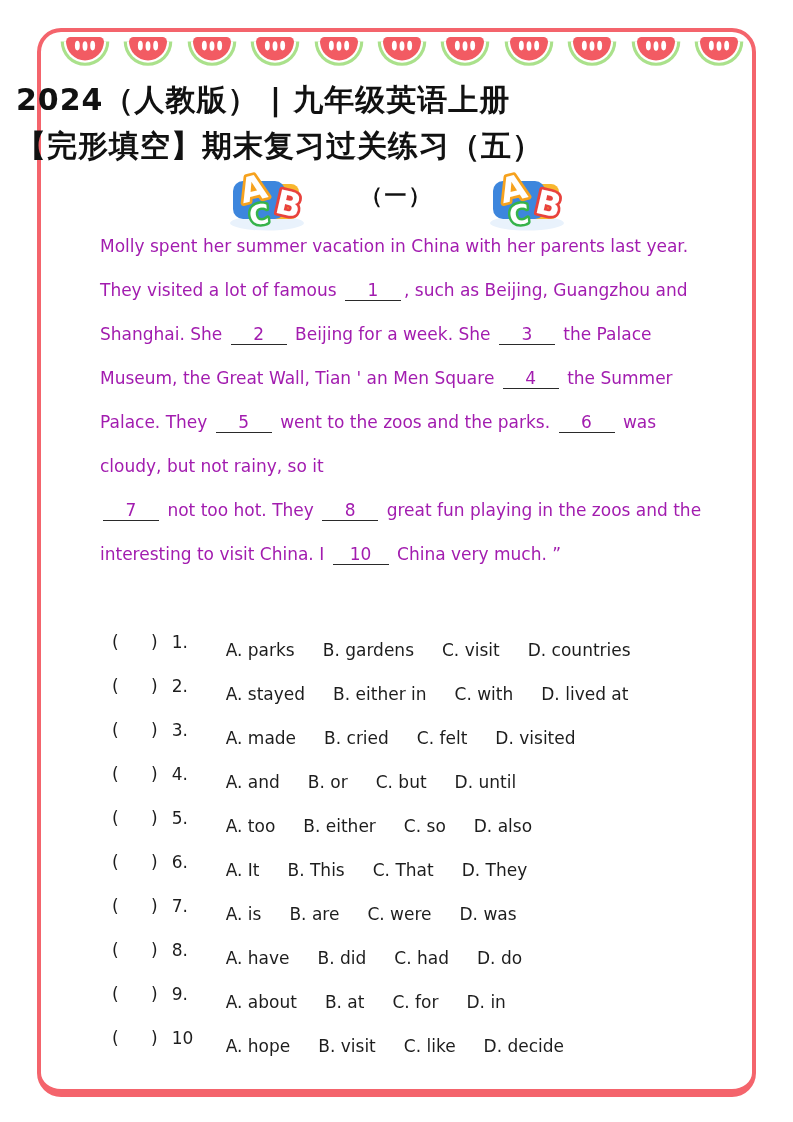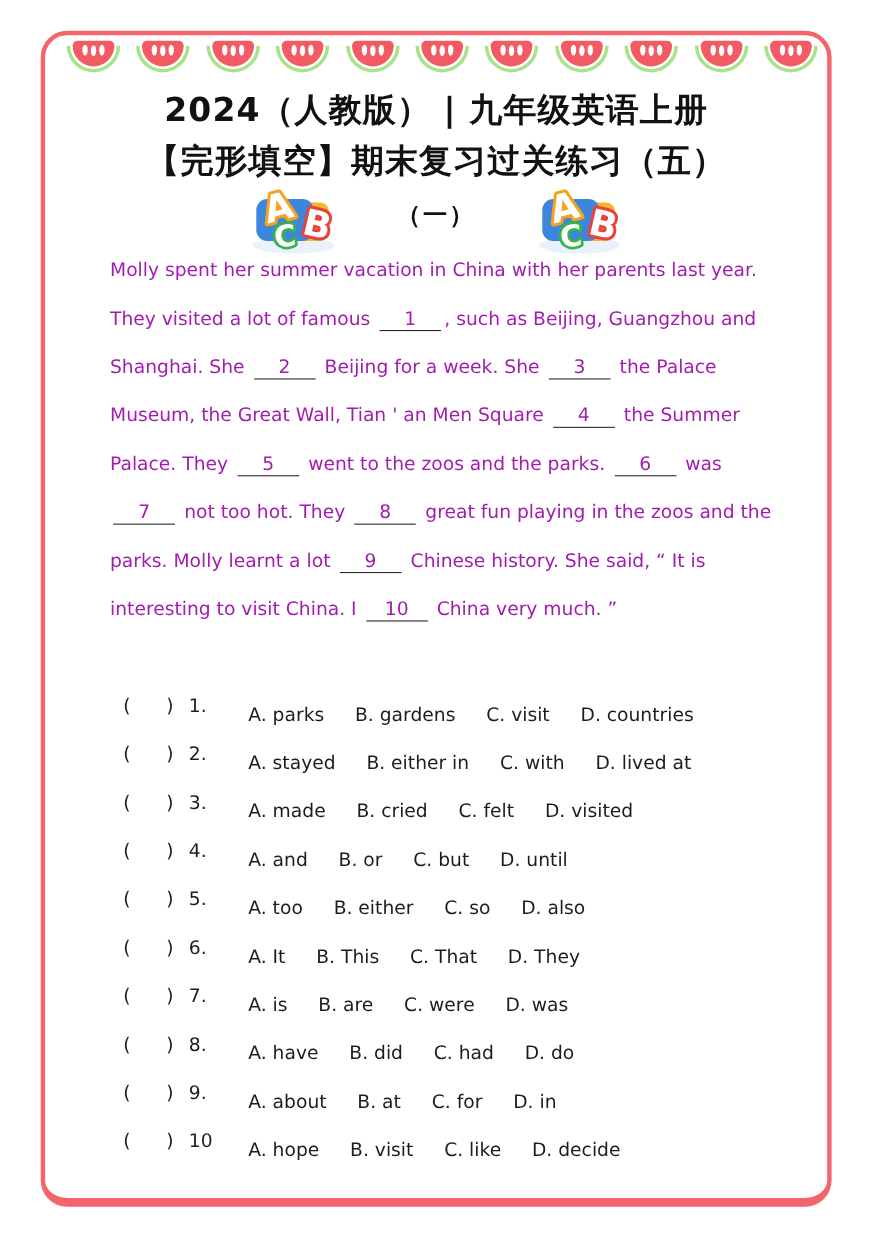--- a/index.html
+++ b/index.html
@@ -18,23 +18,24 @@
     pointer-events:none;
   }
   
   .melon-row{
     position:absolute;left:58px;top:31px;width:688px;
     display:flex;justify-content:space-between;
   }
   .melon-row svg{width:54px;height:48px;display:block;}
   
   .title1,.title2{
-    position:absolute;left:0;right:0;text-align:center;
+    position:absolute;left:0;right:0;
     font-weight:900;font-size:30px;letter-spacing:1px;color:#111;
     white-space:nowrap;
+    padding-left:16px;
   }
   .title1{top:80px;}
   .title2{top:126px;}
   
   .icon-row{
     position:absolute;left:0;right:0;top:160px;
     display:flex;justify-content:center;align-items:center;gap:52px;
   }
   .icon-row svg{width:84px;height:72px;display:block;}
   .section-label{font-size:22px;font-weight:700;color:#111;letter-spacing:2px;}
@@ -200,22 +201,22 @@
   </svg>
 </span>
 </div>
 
 <div class="passage">
   <div class="p-line">Molly spent her summer vacation in China with her parents last year.</div>
   <div class="p-line">They visited a lot of famous <span class="blank">1</span>, such as Beijing, Guangzhou and</div>
   <div class="p-line">Shanghai. She <span class="blank">2</span> Beijing for a week. She <span class="blank">3</span> the Palace</div>
   <div class="p-line">Museum, the Great Wall, Tian ' an Men Square <span class="blank">4</span> the Summer</div>
   <div class="p-line">Palace. They <span class="blank">5</span> went to the zoos and the parks. <span class="blank">6</span> was</div>
+  <div class="p-line">cloudy, but not rainy, so it</div>
   <div class="p-line"><span class="blank">7</span> not too hot. They <span class="blank">8</span> great fun playing in the zoos and the</div>
-  <div class="p-line">parks. Molly learnt a lot <span class="blank">9</span> Chinese history. She said, “ It is</div>
   <div class="p-line">interesting to visit China. I <span class="blank">10</span> China very much. ”</div>
 </div>
 
 <div class="questions">
   <div class="q-row">
     <span class="q-paren">(      )</span>
     <span class="q-num">1.</span>
     <span class="q-opt">A. parks</span>
     <span class="q-opt">B. gardens</span>
     <span class="q-opt">C. visit</span>

